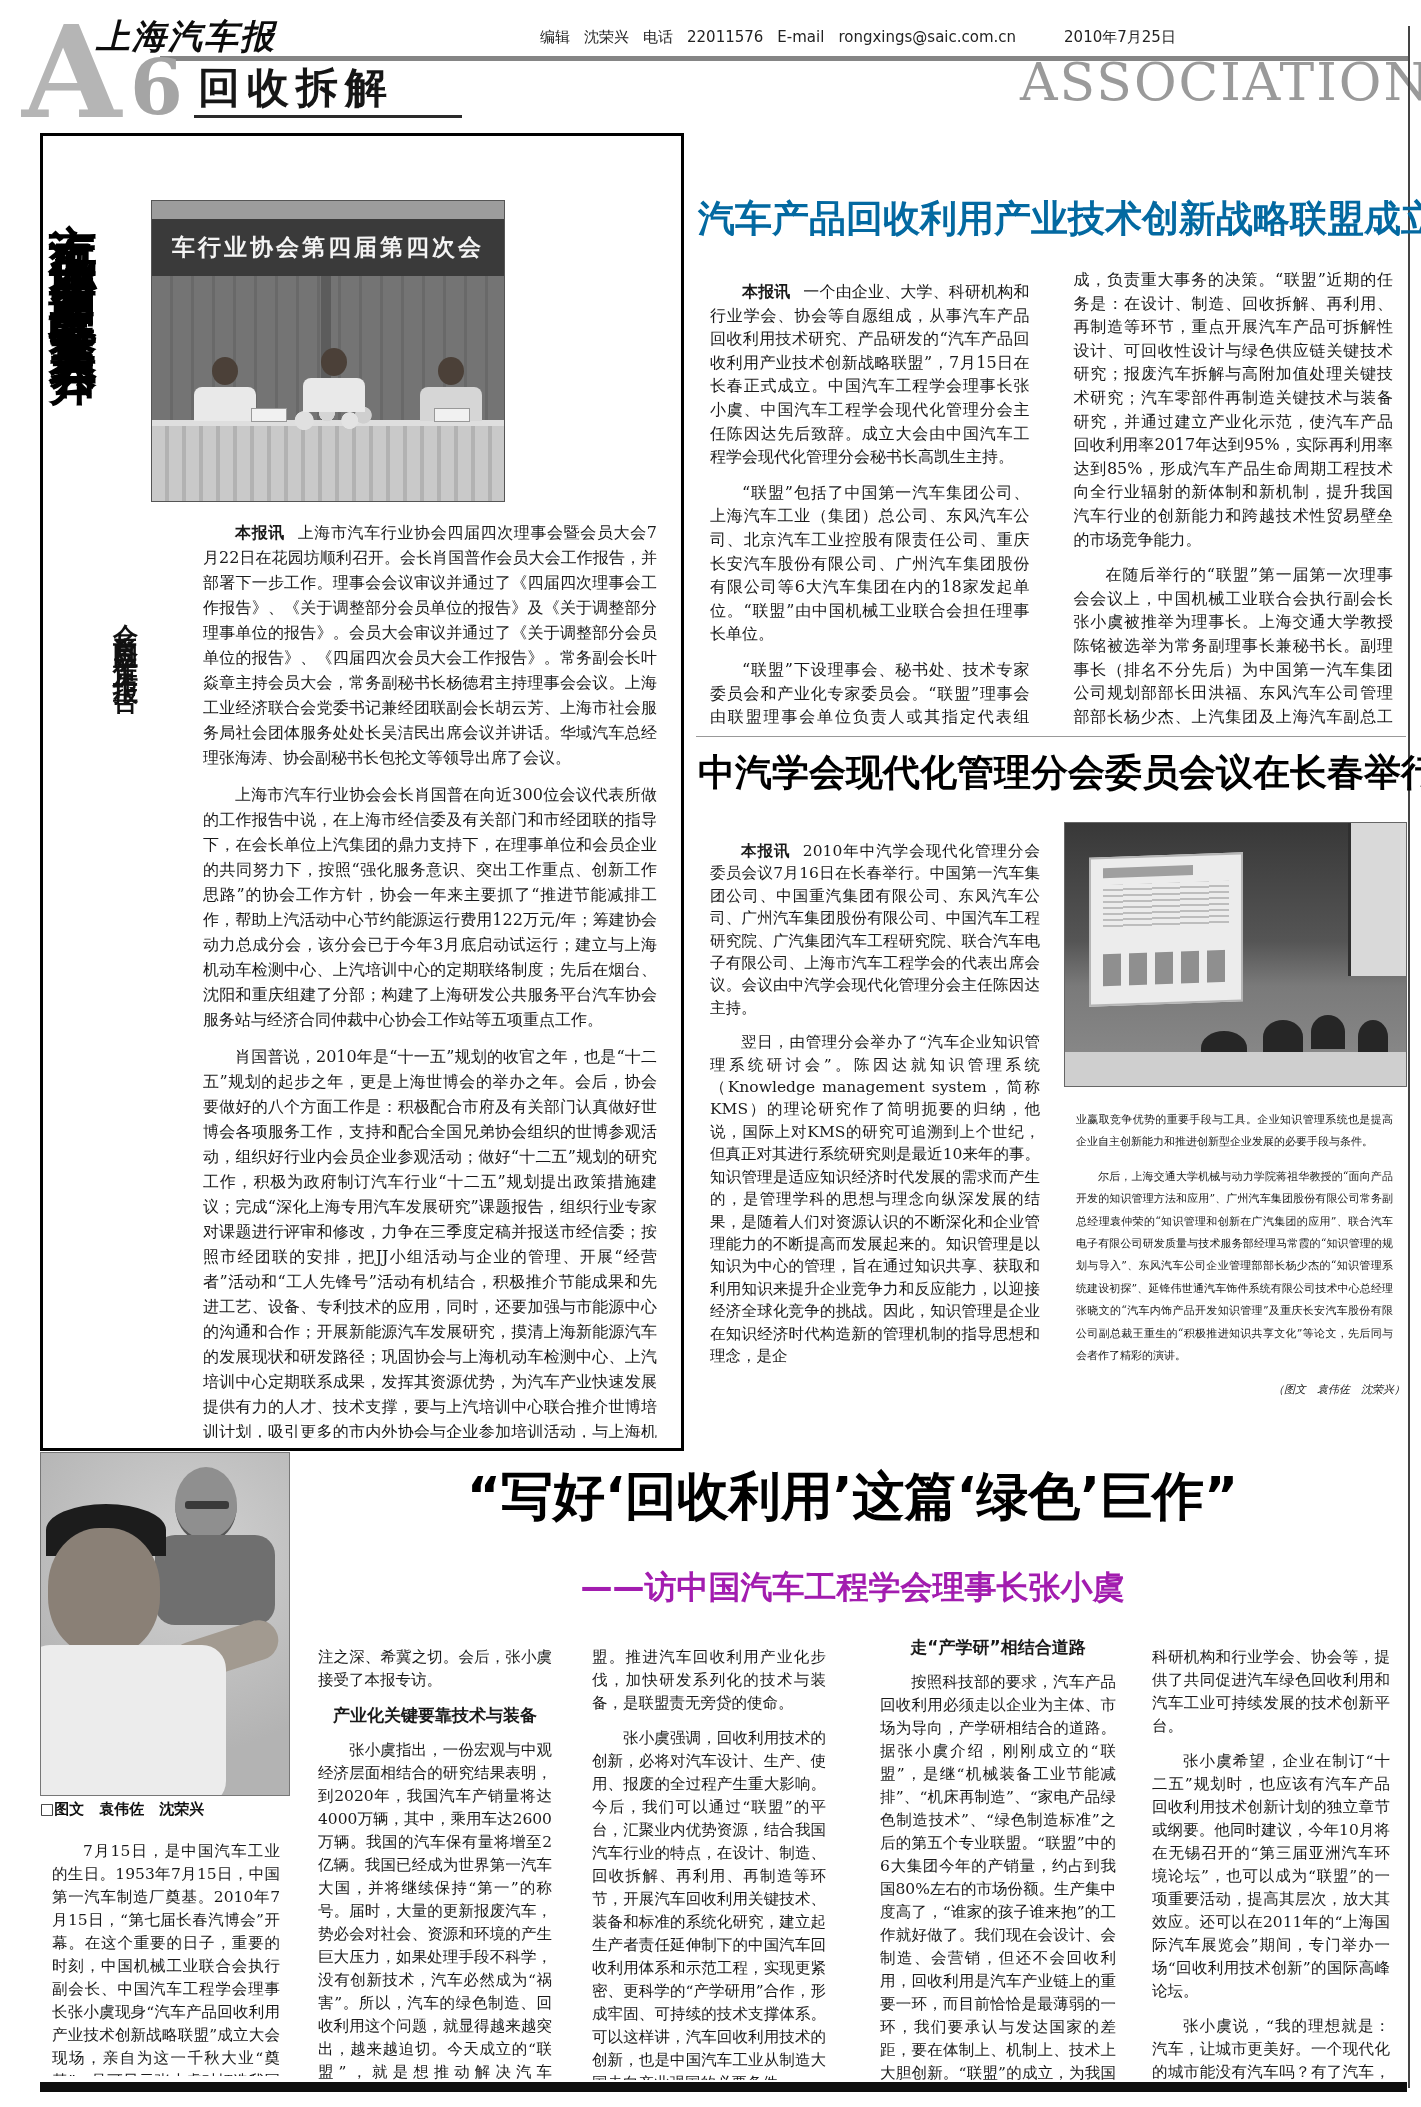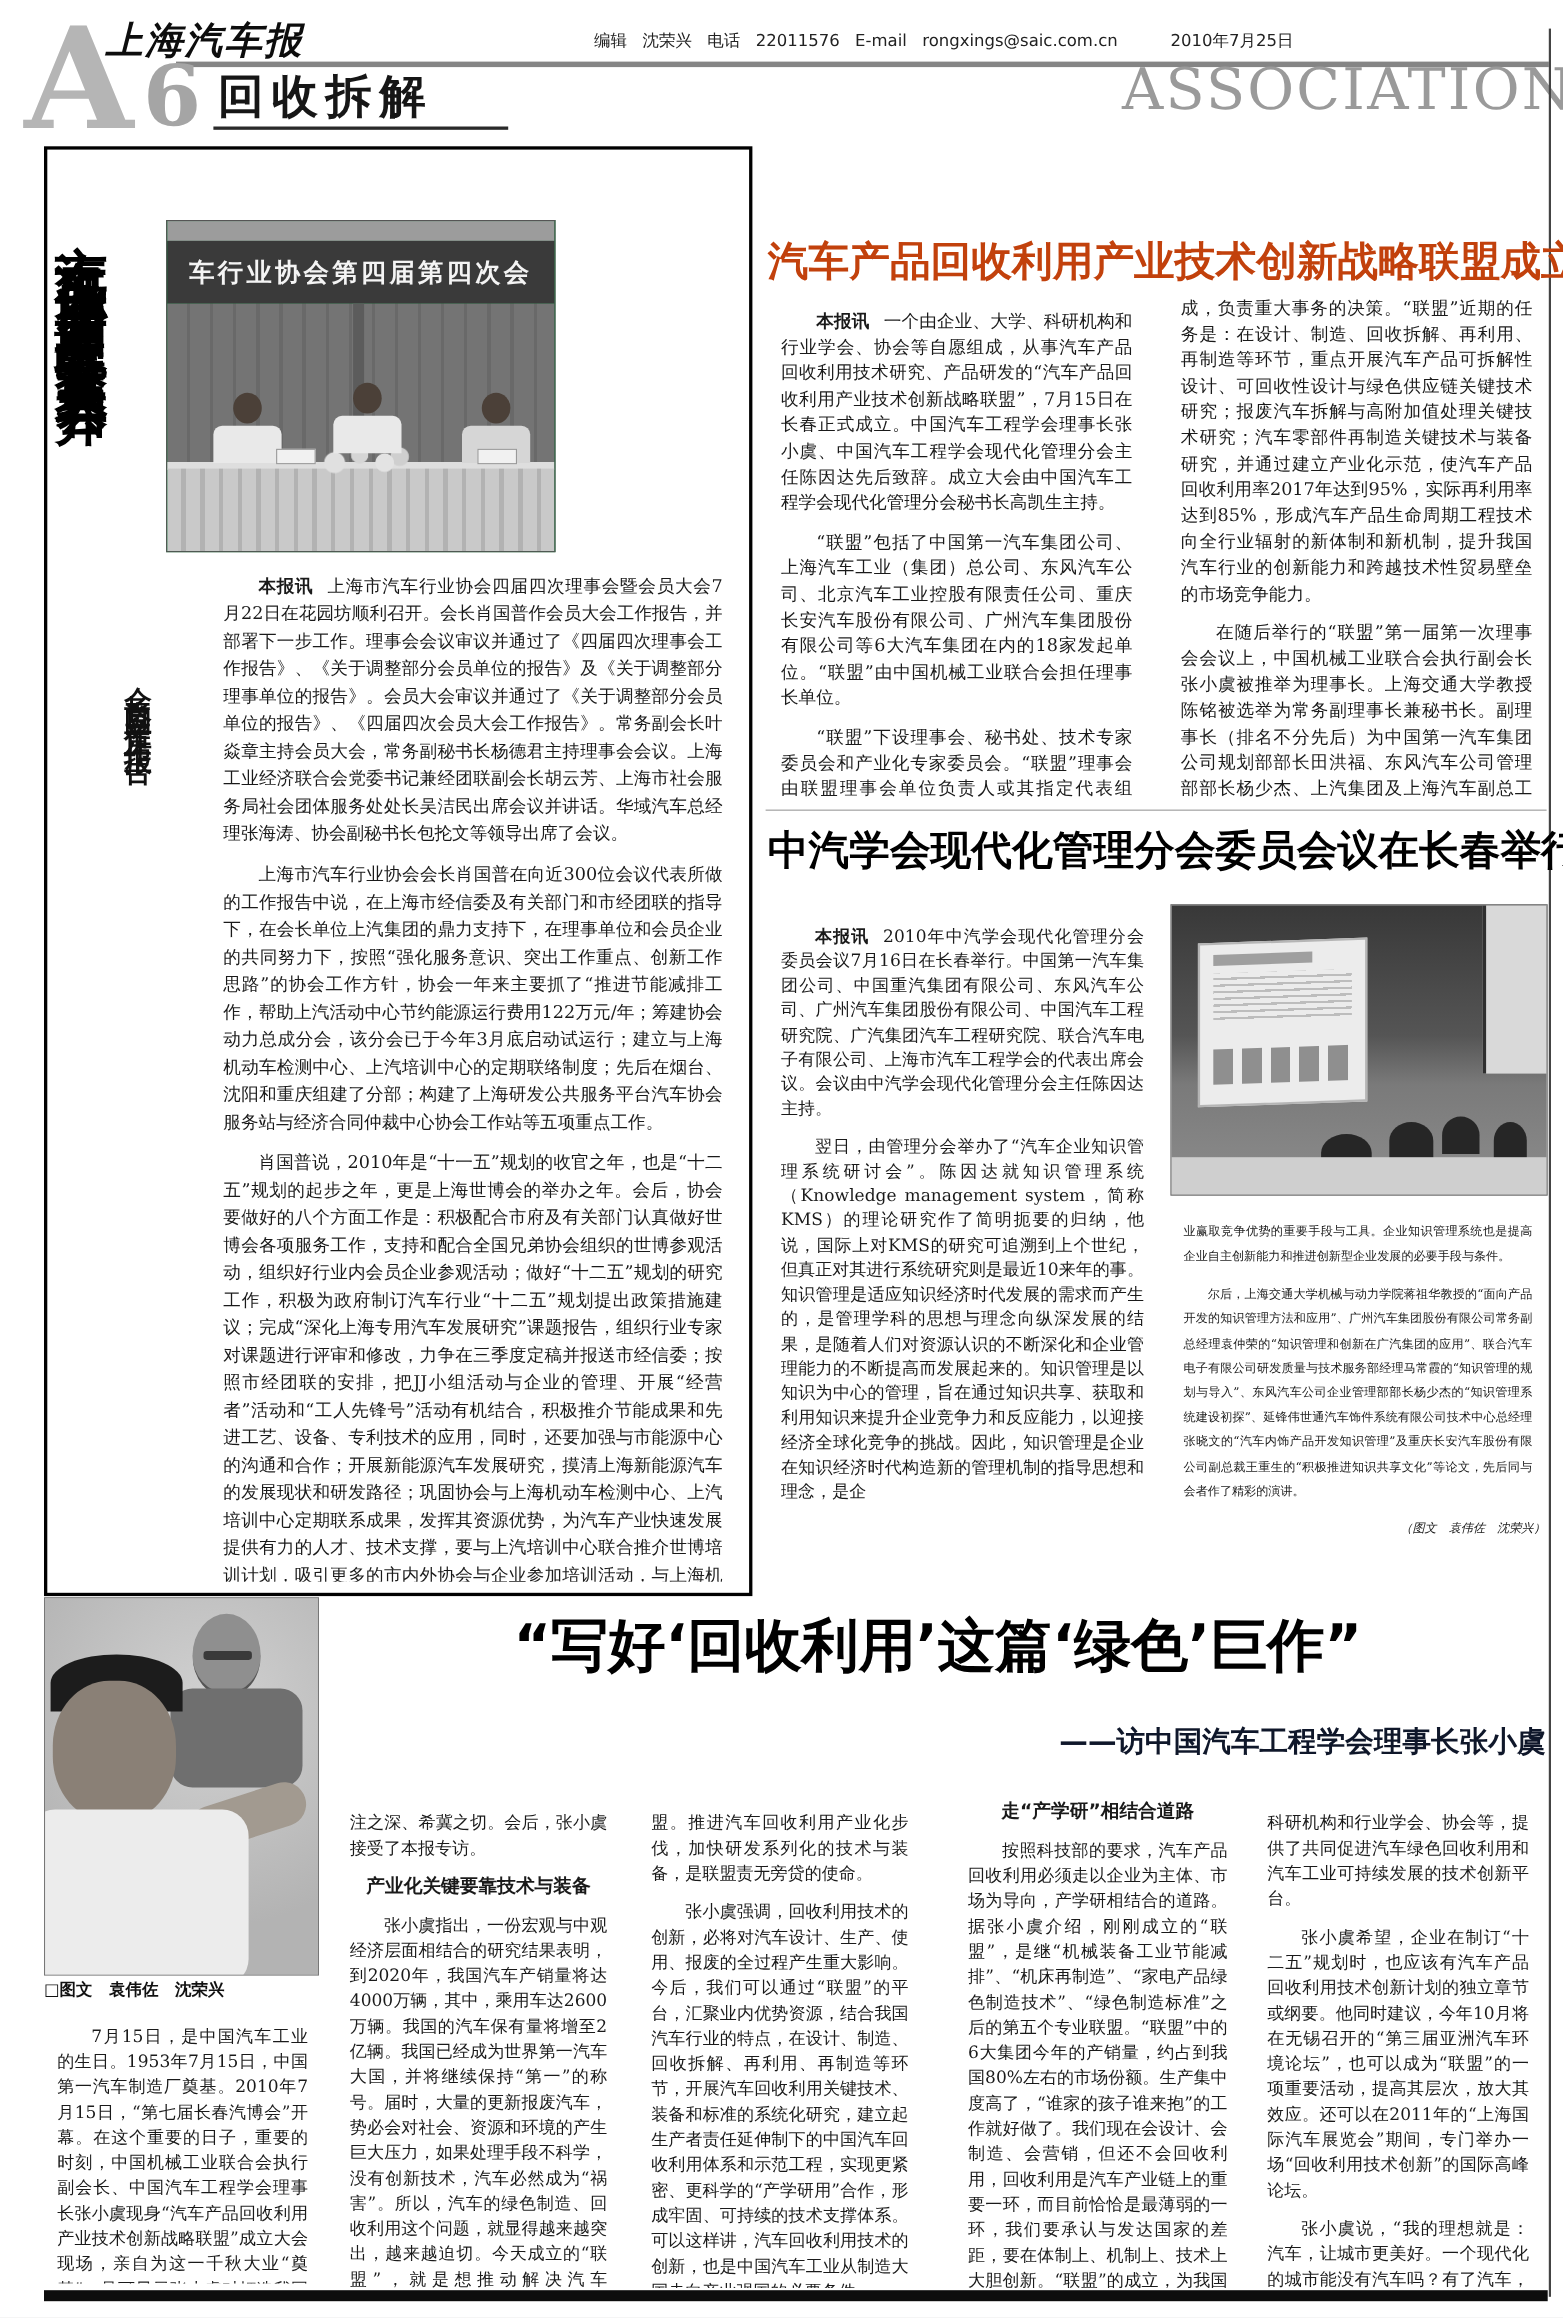--- a/index.html
+++ b/index.html
@@ -48,22 +48,22 @@
   .head{width:26px;height:28px;border-radius:50%;background:#4b4038;margin:0 auto;}
   .torso{width:62px;height:34px;border-radius:8px 8px 0 0;background:#e9e9e9;margin-top:2px;}
   .torso.dark{background:#d6d6d6;}
   .flowers{position:absolute;left:38%;top:66%;width:26%;height:12%;
            background:radial-gradient(circle at 20% 60%,#e0e0e0 12%,transparent 13%),
                       radial-gradient(circle at 45% 40%,#d5d5d5 14%,transparent 15%),
                       radial-gradient(circle at 70% 60%,#e3e3e3 12%,transparent 13%),
                       radial-gradient(circle at 85% 45%,#cfcfcf 10%,transparent 11%),#8f8f8f00;}
   .namecard{position:absolute;width:34px;height:12px;background:#f1f1f1;border:1px solid #999;}
   
-  .a2-head{left:698px;top:194px;width:710px;font-size:37px;font-weight:900;color:#c2410c;
-           white-space:nowrap;letter-spacing:0px;margin-top:19px;}
+  .a2-head{left:698px;top:194px;width:710px;font-size:37px;font-weight:900;color:#0369a1;
+           white-space:nowrap;letter-spacing:0px;}
   .a2-body{left:698px;top:268px;width:707px;height:462px;font-family:"DejaVu Serif",serif;
            font-size:16px;line-height:23.6px;text-align:justify;overflow:hidden;
            column-count:2;column-gap:20px;column-fill:auto;}
   .mid-rule{left:696px;top:736px;width:710px;height:1px;background:#999;}
   .a3-head{left:698px;top:748px;width:710px;font-size:37px;font-weight:900;color:#000;white-space:nowrap;}
   .a3-col1{left:698px;top:828px;width:354px;height:634px;font-family:"DejaVu Serif",serif;
            font-size:15.5px;line-height:22.4px;text-align:justify;overflow:hidden;}
   .a3-col2{left:1064px;top:822px;width:341px;height:640px;}
   .a3-col2-text{margin-top:10px;font-family:"DejaVu Serif",serif;font-size:11px;
                 line-height:22.4px;text-align:justify;overflow:hidden;height:360px;}
@@ -91,21 +91,21 @@
   .p4-man1-hair{position:absolute;left:2%;top:15%;width:120px;height:52px;border-radius:50% 50% 0 0;background:#1c1c1c;}
   .p4-man1-head{position:absolute;left:3%;top:22%;width:112px;height:128px;border-radius:46%;background:#8a8076;}
   .p4-man1-body{position:absolute;left:-6%;top:56%;width:200px;height:160px;border-radius:24px;background:#ececec;}
   .p4-man1-arm{position:absolute;left:52%;top:52%;width:110px;height:40px;border-radius:20px;
                background:#a29a90;transform:rotate(-18deg);}
   .a4-caption{left:40px;top:1800px;width:252px;font-size:15px;font-weight:bold;color:#111;}
   .a4-col0{left:40px;top:1828px;width:252px;height:248px;font-family:"DejaVu Serif",serif;
            font-size:15.5px;line-height:23px;text-align:justify;overflow:hidden;}
   .a4-head{left:300px;top:1462px;width:1105px;text-align:center;font-size:52px;
            font-weight:900;color:#000;white-space:nowrap;}
-  .a4-sub{left:300px;top:1566px;width:1105px;text-align:right;font-size:26px;font-weight:700;color:#0f172a;}
+  .a4-sub{left:300px;top:1566px;width:1105px;text-align:center;font-size:32px;font-weight:700;color:#a21caf;}
   .a4-col{top:1634px;height:446px;font-family:"DejaVu Serif",serif;font-size:15.5px;
           line-height:23px;text-align:justify;overflow:hidden;position:absolute;}
   .a4-c1{left:306px;width:258px;}
   .a4-c2{left:580px;width:258px;}
   .a4-c3{left:868px;width:260px;}
   .a4-c4{left:1140px;width:262px;}
   .subhead{font-weight:bold;font-family:"DejaVu Sans",sans-serif;text-align:center;
            text-indent:0;font-size:17px;margin:10px 0;}
   .bottom-bar{left:40px;top:2082px;width:1367px;height:10px;background:#0d0d0d;}
 </style>

